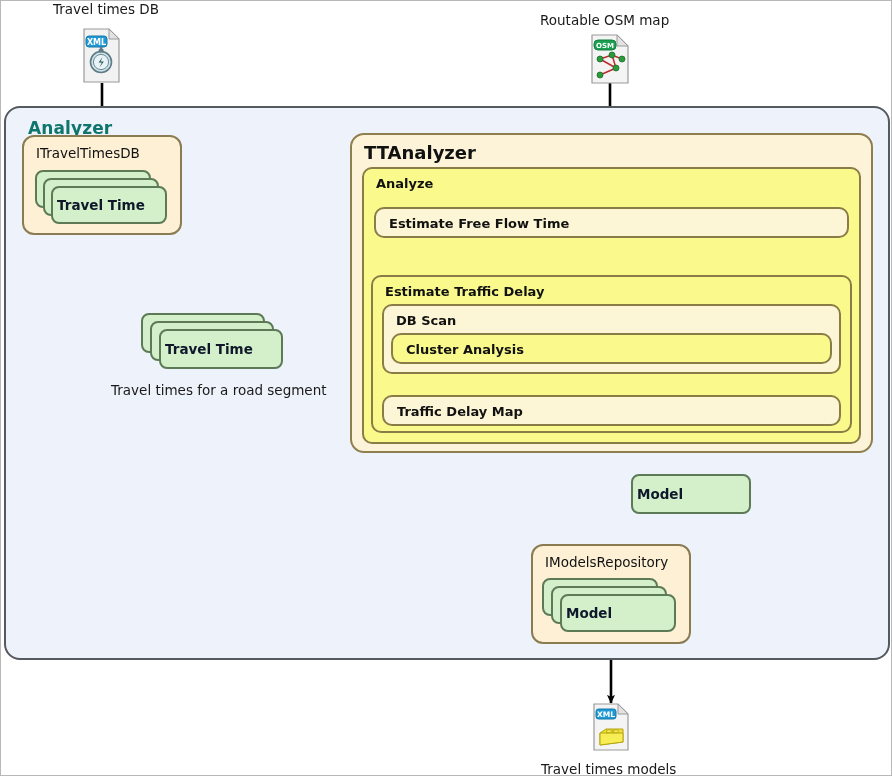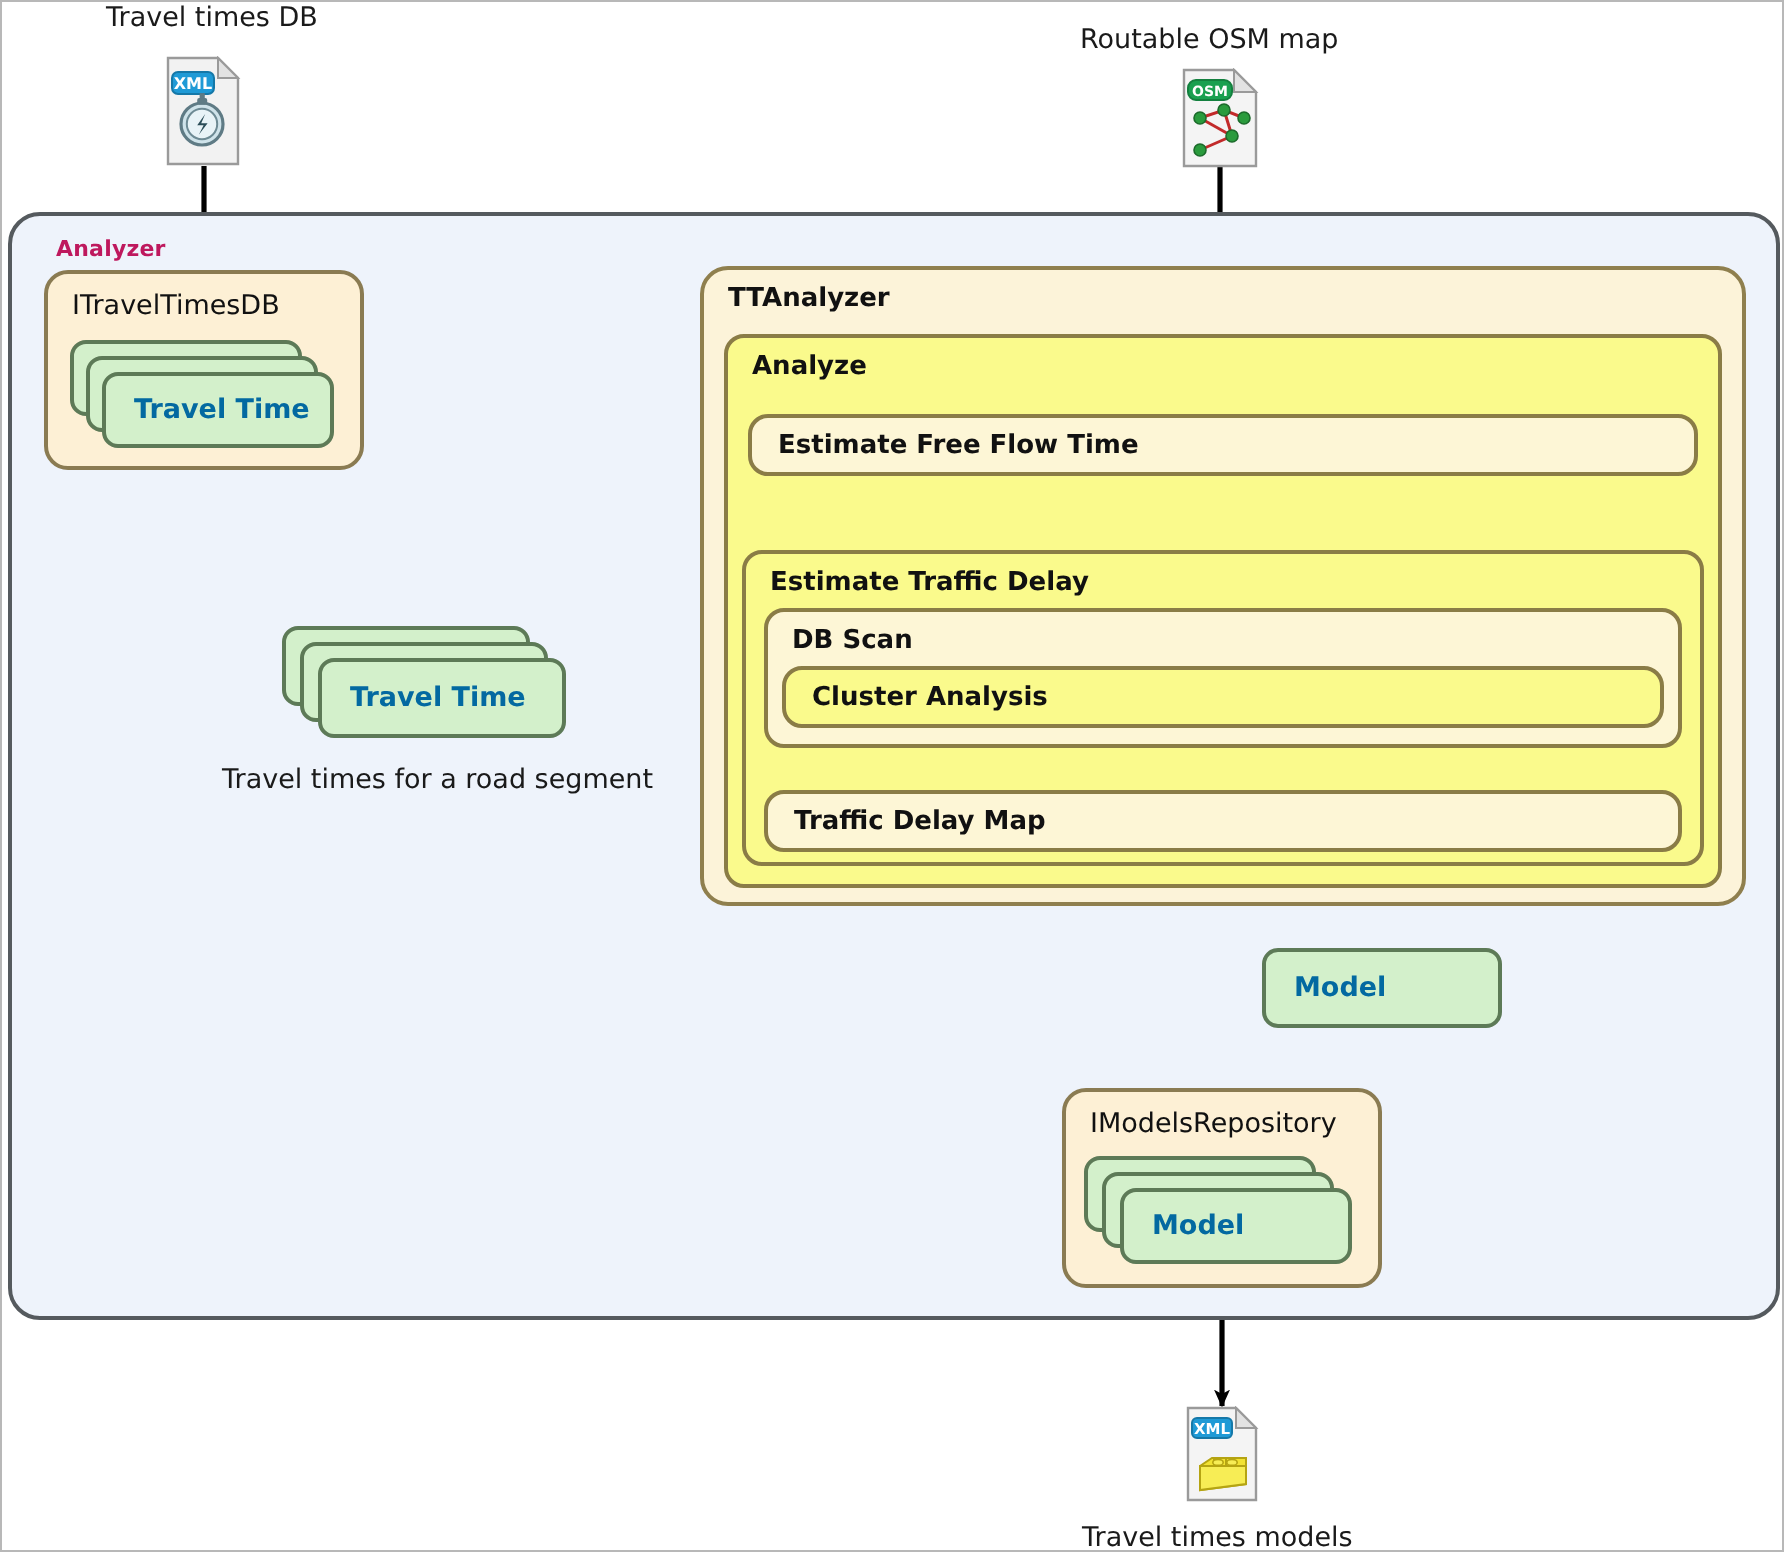--- a/index.html
+++ b/index.html
@@ -27,23 +27,23 @@
   .pkg-analyzer {
     left: 3px; top: 105px;
     width: 886px; height: 554px;
     background: #eef3fb;
     border: 2px solid #555a5e;
     border-radius: 16px;
   }
   .pkg-label {
     position: absolute;
     left: 22px; top: 10px;
-    font-size: 11px;
-    font-weight: bold;
-    color: #be185d;
+    font-size: 17px;
+    font-weight: bold;
+    color: #0f766e;
     letter-spacing: .1px;
     white-space: nowrap;
   }
 
   
   .iface {
     background: #fdf0d5;
     border: 2px solid #8a7b52;
     border-radius: 12px;
   }
@@ -97,26 +97,26 @@
     border: 2px solid #5d7a57;
     border-radius: 8px;
   }
   .obj-ghost {
     background: #d3f0cb;
     border: 2px solid #5d7a57;
     border-radius: 8px;
   }
   .obj-label {
     position: absolute;
-    left: 14px;
+    left: 4px;
     top: 50%;
     transform: translateY(-50%);
     font-size: 13.5px;
     font-weight: bold;
-    color: #0369a1;
+    color: #0f172a;
     white-space: nowrap;
   }
 
   
   .caption {
     position: absolute;
     font-size: 13.5px;
     color: #1a1a1a;
     white-space: nowrap;
     font-family: "DejaVu Sans", sans-serif;
@@ -214,21 +214,21 @@
   </div>
 
   <div class="abs obj-ghost" style="left:140px; top:312px; width:124px; height:40px;"></div>
   <div class="abs obj-ghost" style="left:149px; top:320px; width:124px; height:40px;"></div>
   <div class="abs obj" style="left:158px; top:328px; width:124px; height:40px;">
     <span class="obj-label">Travel Time</span>
   </div>
   <div class="caption" style="left:110px; top:381px;">Travel times for a road segment</div>
 
   <div class="abs act-outer" style="left:349px; top:132px; width:523px; height:320px;">
-    <span class="act-title" style="font-size:13px;">TTAnalyzer</span>
+    <span class="act-title" style="font-size:18px;">TTAnalyzer</span>
   </div>
 
   <div class="abs act-yellow" style="left:361px; top:166px; width:499px; height:277px;">
     <span class="act-title">Analyze</span>
   </div>
 
   <div class="abs act-pale" style="left:373px; top:194px; width:475px; height:31px;margin-top:12px;">
     <span class="act-leaf-label">Estimate Free Flow Time</span>
   </div>
 

